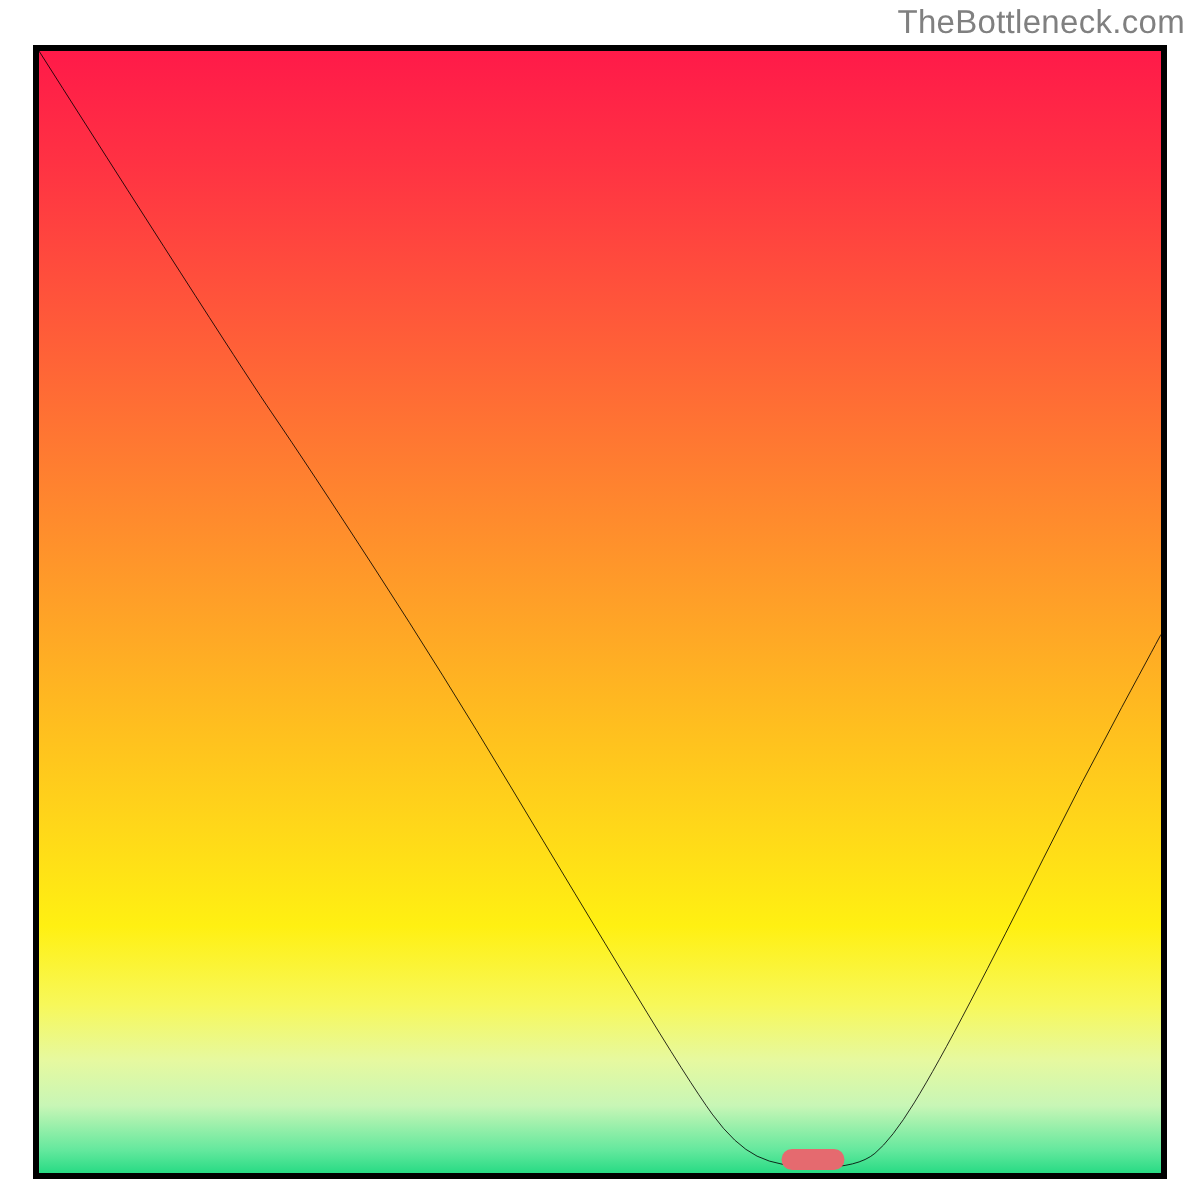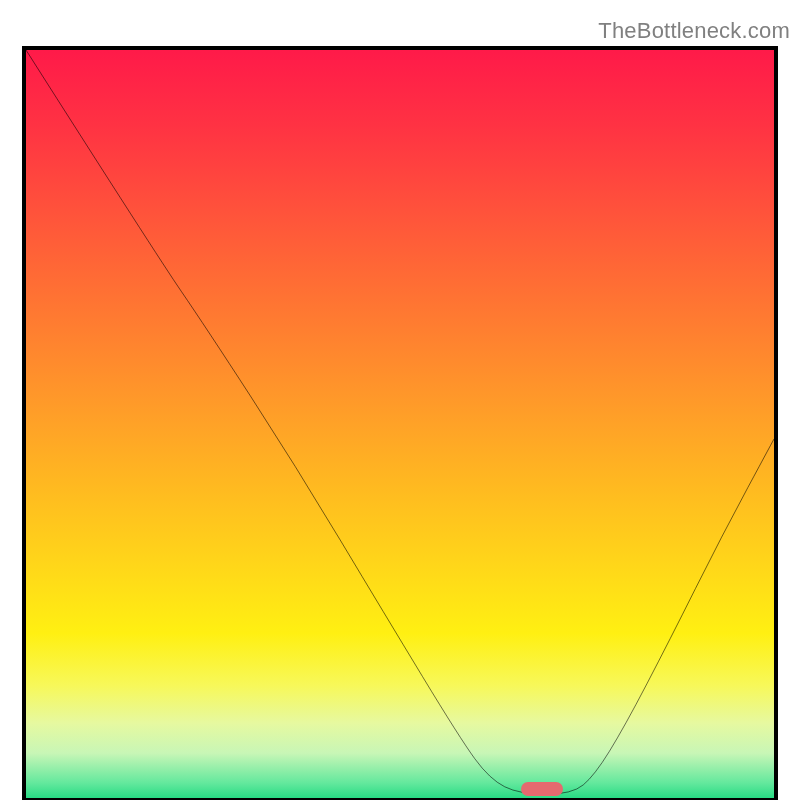--- a/index.html
+++ b/index.html
@@ -6,21 +6,21 @@
     margin: 0;
     padding: 0;
     width: 800px;
     height: 800px;
     background: #ffffff;
     overflow: hidden;
   }
   .frame {
     position: absolute;
     left: 0;
-    top: 16px;
+    top: 0;
     width: 800px;
     height: 632px;
     border-radius: 26px;
   }
   .watermark {
     position: absolute;
     top: 2px;
     right: 10px;
     font-family: Arial, Helvetica, sans-serif;
     font-size: 22px;

